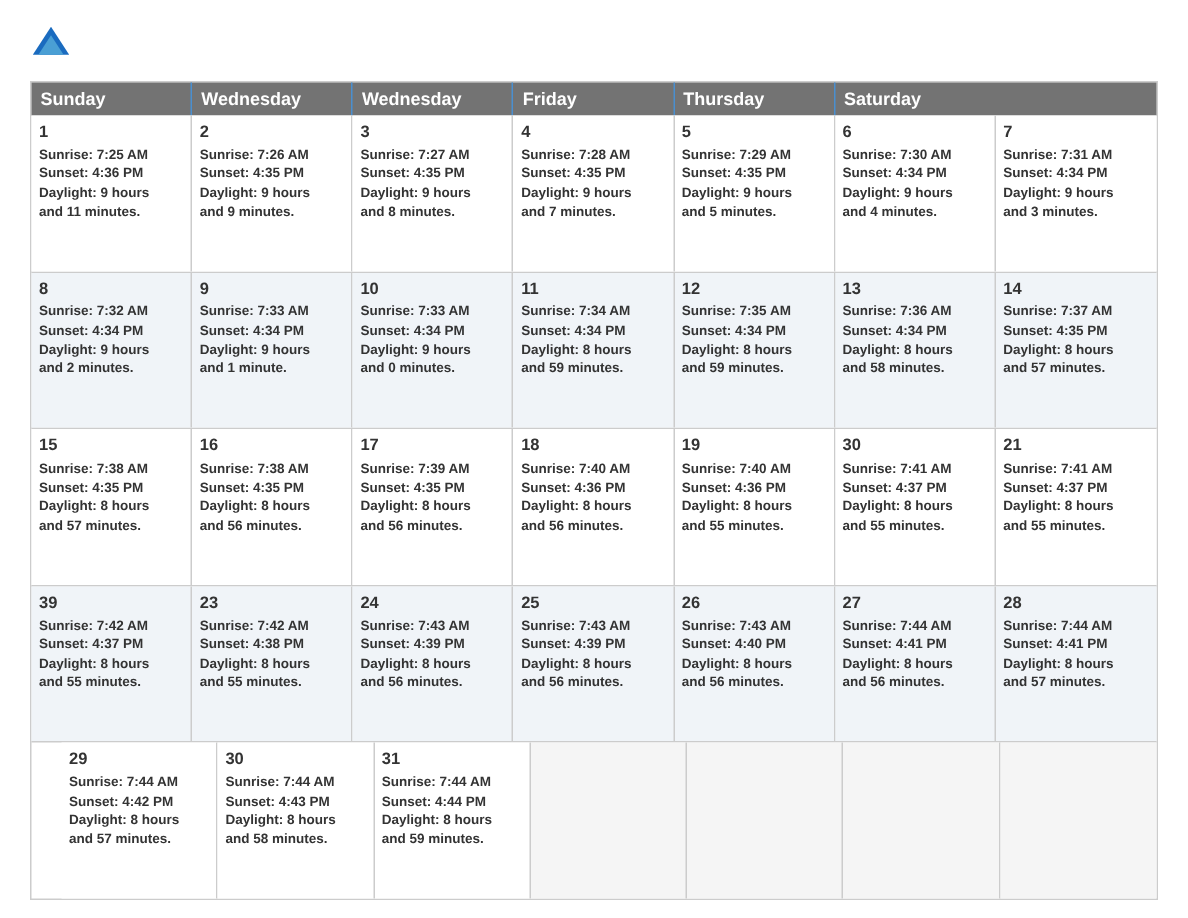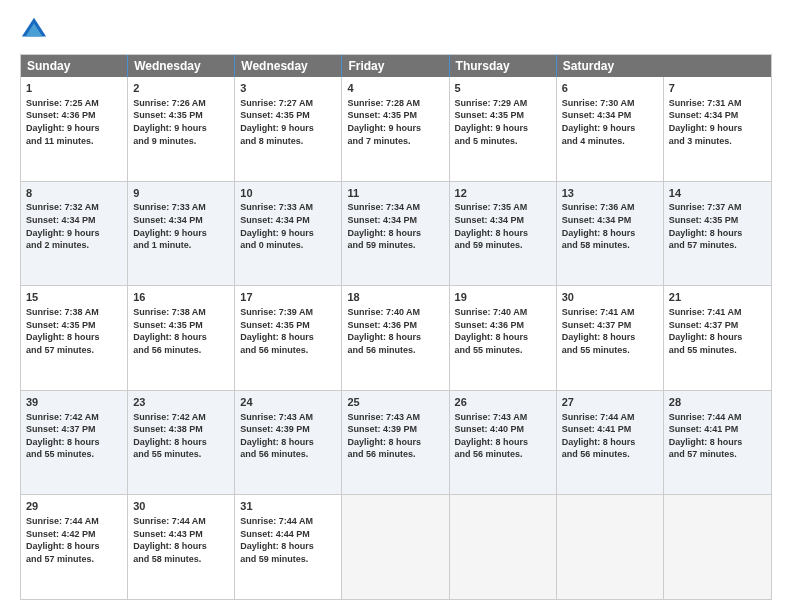--- a/index.html
+++ b/index.html
@@ -77,21 +77,21 @@
       flex: 1;
       display: flex;
       flex-direction: column;
     }
     .cal-week {
       display: grid;
       grid-template-columns: repeat(7, 1fr);
       flex: 1;
       border-bottom: 1px solid #ccc;
     }
-    .cal-week:last-child { border-bottom: none; }
+    .cal-week:last-child { border-bottom: none; margin-left: 20px; }
     .cal-cell {
       padding: 4px 5px;
       border-right: 1px solid #ccc;
       font-size: 9.5px;
       color: #333;
       line-height: 1.35;
       background: #fff;
       vertical-align: top;
     }
     .cal-cell:last-child { border-right: none; }

